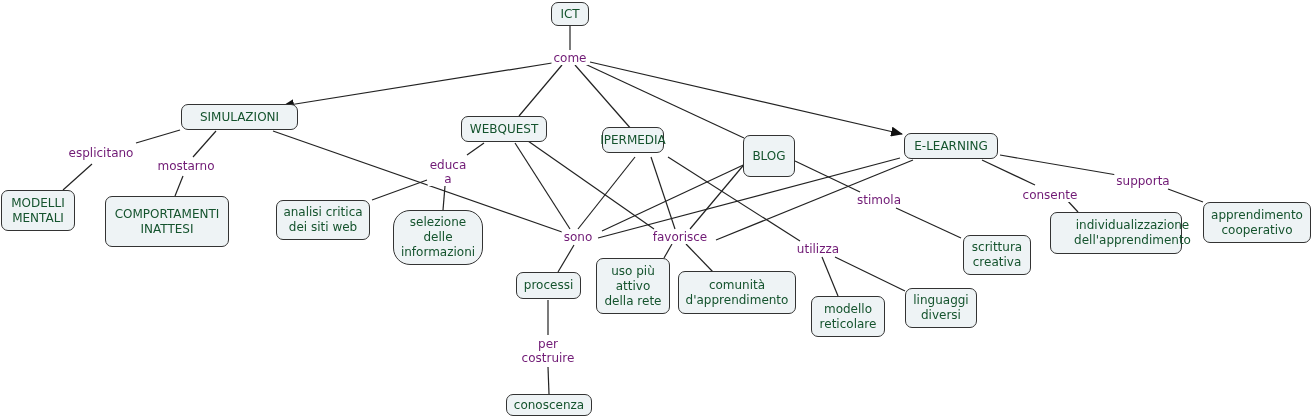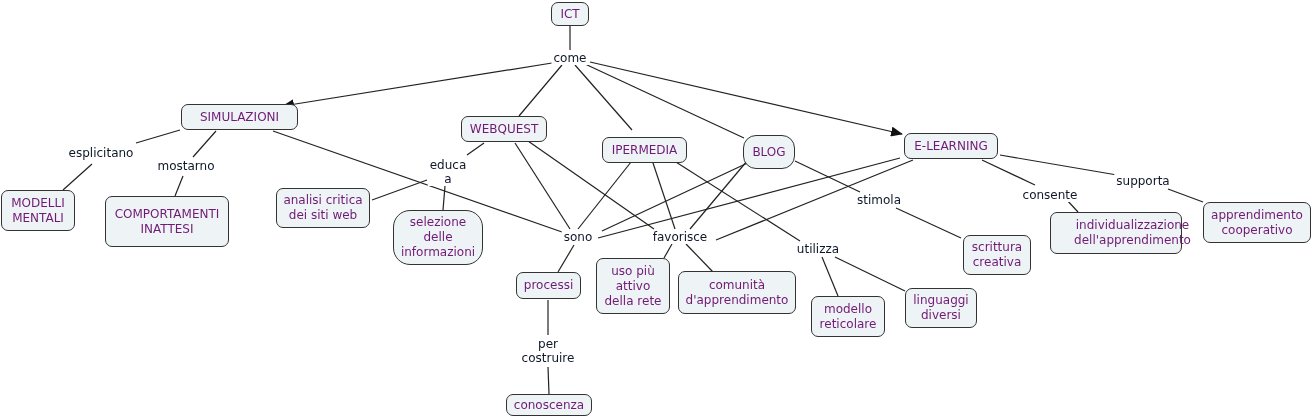--- a/index.html
+++ b/index.html
@@ -2,26 +2,26 @@
 <html><head>
 <meta charset="utf-8">
 <style>
   html, body { margin: 0; padding: 0; background: #ffffff; }
   body { width: 1313px; height: 418px; position: relative; overflow: hidden;
          font-family: "DejaVu Sans", sans-serif; }
   #edges { position: absolute; left: 0; top: 0; }
   .node {
     position: absolute; box-sizing: border-box;
     background: #eef3f5; border: 1px solid #333; border-radius: 7px;
-    font-size: 12px; color: #701a75; text-align: center; line-height: 15px;
+    font-size: 12px; color: #14532d; text-align: center; line-height: 15px;
     display: flex; align-items: center; justify-content: center;
     white-space: pre-line; cursor: pointer;
   }
   .link {
-    position: absolute; font-size: 12px; color: #0f172a; text-align: center;
+    position: absolute; font-size: 12px; color: #701a75; text-align: center;
     line-height: 14px; background: #fff; white-space: pre-line; padding: 0 2px;
     transform: translate(-50%, -50%);
   }
 </style>
 </head>
 <body>
 
 <svg id="edges" width="1313" height="418">
   <defs>
     <marker id="arrow" markerWidth="12" markerHeight="10" refX="11" refY="5" orient="auto" markerUnits="userSpaceOnUse">
@@ -64,28 +64,28 @@
     <line x1="982" y1="160" x2="1035" y2="185"></line>
     <line x1="1066" y1="199" x2="1078" y2="212"></line>
     <line x1="1000" y1="155" x2="1117" y2="175"></line>
     <line x1="1168" y1="189" x2="1203" y2="202"></line>
   </g>
 </svg>
 
 <div class="node" style="left:551px;top:2px;width:38px;height:24px;">ICT</div>
 <div class="node" style="left:181px;top:104px;width:117px;height:26px;">SIMULAZIONI</div>
 <div class="node" style="left:461px;top:116px;width:86px;height:26px;">WEBQUEST</div>
-<div class="node" style="left:602px;top:137px;width:85px;height:26px;">IPERMEDIA</div>
-<div class="node" style="left:743px;top:135px;width:52px;height:34px;border-radius:13px;">BLOG</div>
+<div class="node" style="left:602px;top:127px;width:62px;height:26px;">IPERMEDIA</div>
+<div class="node" style="left:743px;top:135px;width:52px;height:42px;">BLOG</div>
 <div class="node" style="left:904px;top:133px;width:94px;height:26px;">E-LEARNING</div>
 <div class="node" style="left:1px;top:190px;width:74px;height:41px;">MODELLI
 MENTALI</div>
 <div class="node" style="left:105px;top:196px;width:124px;height:51px;">COMPORTAMENTI
 INATTESI</div>
-<div class="node" style="left:276px;top:188px;width:94px;height:40px;">analisi critica
+<div class="node" style="left:276px;top:200px;width:94px;height:40px;">analisi critica
 dei siti web</div>
 <div class="node" style="left:393px;top:210px;width:90px;height:55px;border-radius:17px;">selezione
 delle
 informazioni</div>
 <div class="node" style="left:516px;top:272px;width:65px;height:27px;">processi</div>
 <div class="node" style="left:506px;top:394px;width:86px;height:22px;">conoscenza</div>
 <div class="node" style="left:596px;top:258px;width:74px;height:56px;">uso più
 attivo
 della rete</div>
 <div class="node" style="left:678px;top:271px;width:118px;height:43px;">comunità

